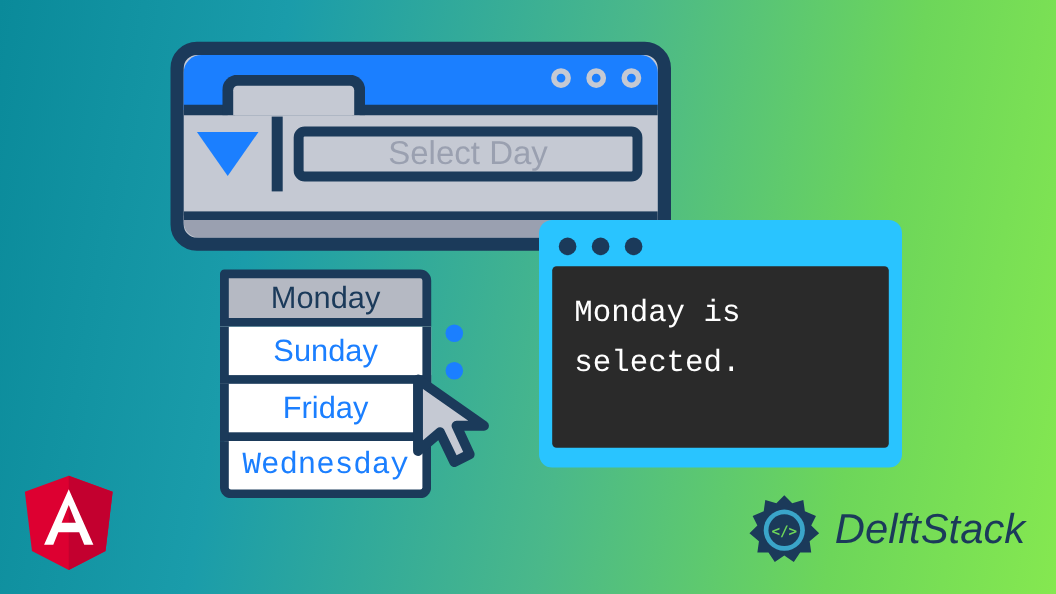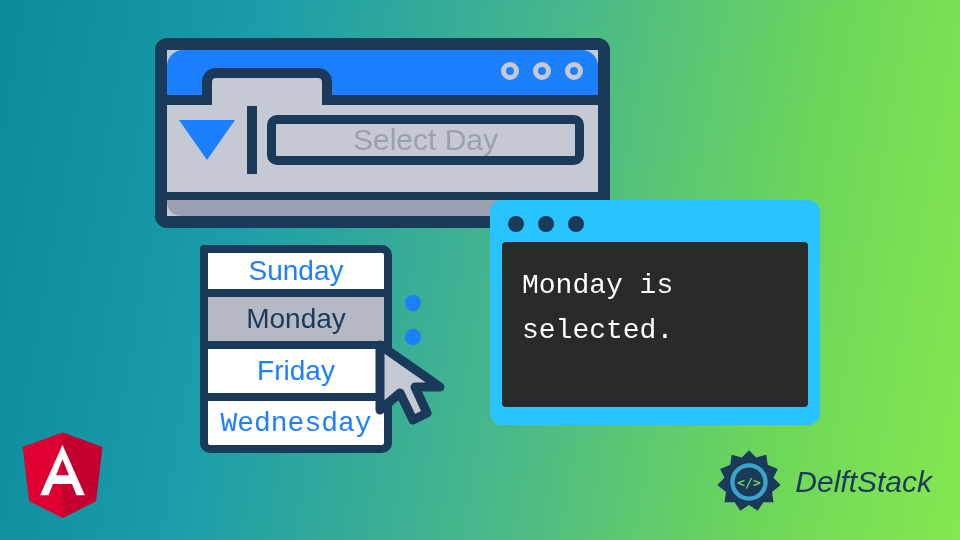--- a/index.html
+++ b/index.html
@@ -12,21 +12,21 @@
     overflow: hidden;
   }
   .browser-window {
     position: absolute;
     left: 155px;
     top: 38px;
     width: 455px;
     height: 190px;
     background: #c5c9d3;
     border: 12px solid #1b3a5a;
-    border-radius: 12px;
+    border-radius: 24px;
     overflow: visible;
   }
   .titlebar {
     height: 55px;
     background: #1b7fff;
     border-bottom: 10px solid #1b3a5a;
     position: relative;
     border-top-left-radius: 16px;
     border-top-right-radius: 16px;
   }
@@ -196,21 +196,21 @@
   .delftstack {
     position: absolute;
     right: 28px;
     bottom: 22px;
     display: flex;
     align-items: center;
     gap: 10px;
   }
   .delftstack-text {
     font-family: 'Trebuchet MS', sans-serif;
-    font-size: 30px;
+    font-size: 38px;
     color: #1b3a5a;
     font-style: italic;
     font-weight: 500;
   }
 </style>
 </head>
 <body>
 
 <div class="browser-window">
   <div class="titlebar">
@@ -224,22 +224,22 @@
   <div class="addressbar-row">
     <div class="dropdown-btn">
       <div class="triangle-down"></div>
     </div>
     <div class="addressbar">Select Day</div>
   </div>
   <div class="bottom-strip"></div>
 </div>
 
 <div class="dropdown-list">
+  <div class="dl-item selected">Monday</div>
   <div class="dl-item">Sunday</div>
-  <div class="dl-item selected">Monday</div>
   <div class="dl-item">Friday</div>
   <div class="dl-item">Wednesday</div>
 </div>
 
 <div class="side-dots">
   <span></span>
   <span></span>
 </div>
 
 <div class="cursor">

